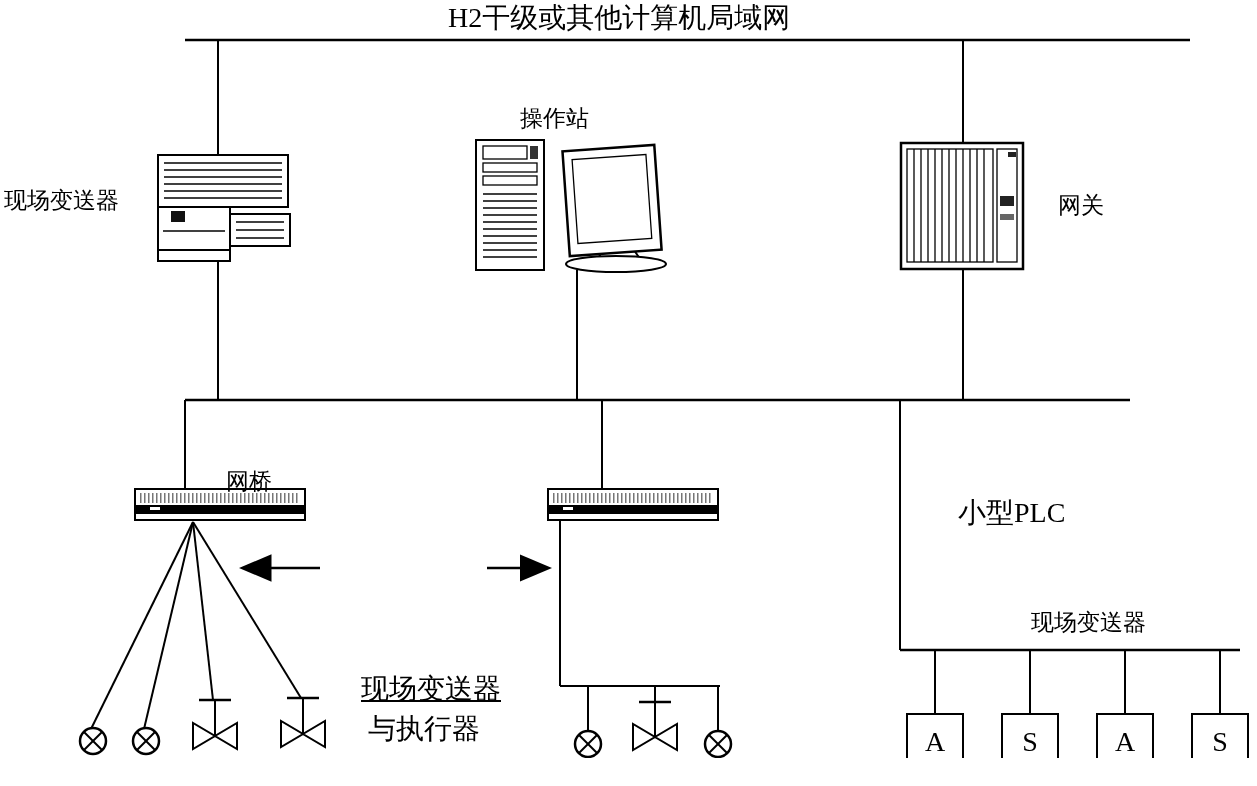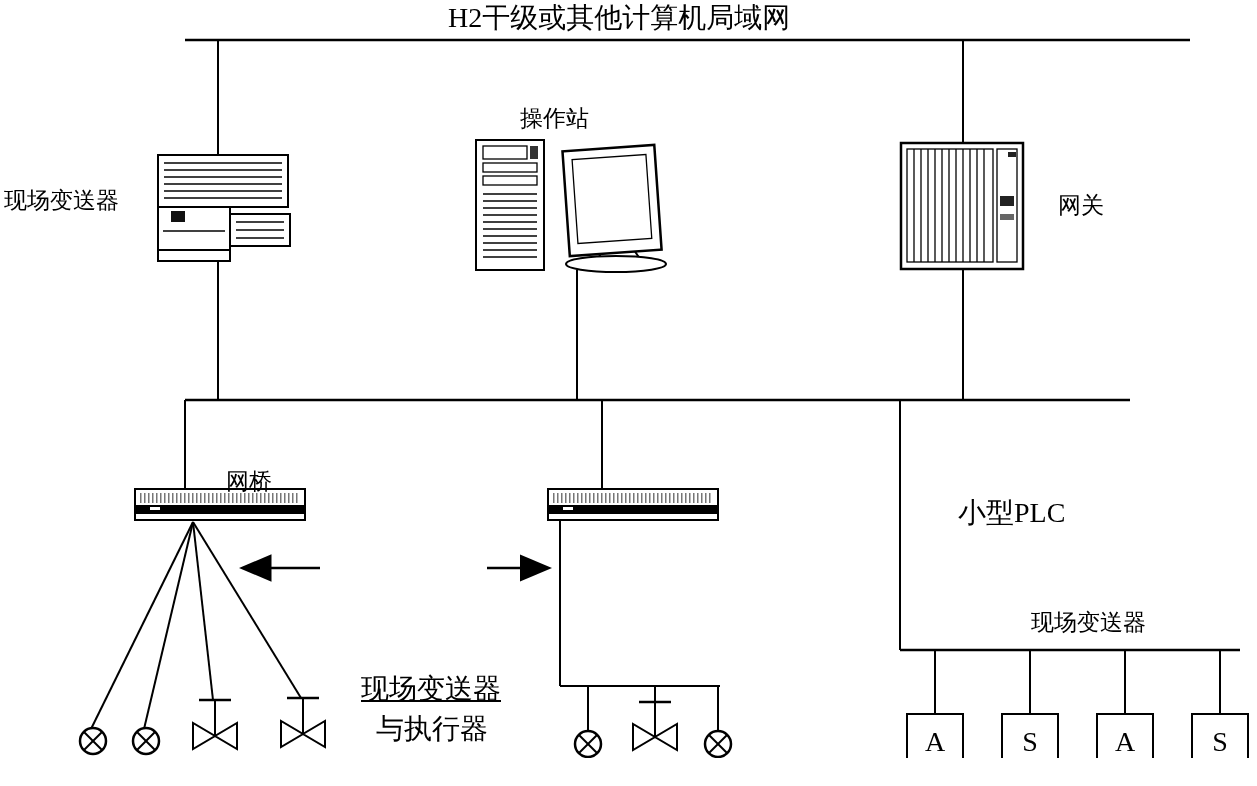--- a/index.html
+++ b/index.html
@@ -231,21 +231,21 @@
       <rect class="box" x="1192" y="714" width="56" height="60"></rect>
     </g>
   </svg>
 
   <div class="lbl big" style="left:448px;top:2px;">H2干级或其他计算机局域网</div>
   <div class="lbl" style="left:4px;top:188px;">现场变送器</div>
   <div class="lbl" style="left:520px;top:106px;">操作站</div>
   <div class="lbl" style="left:1058px;top:193px;">网关</div>
   <div class="lbl" style="left:226px;top:445px;margin-top:24px;">网桥</div>
   <div class="lbl big" style="left:361px;top:673px;text-decoration:underline;">现场变送器</div>
-  <div class="lbl big" style="left:376px;top:713px;">与执行器</div>
+  <div class="lbl big" style="left:368px;top:713px;">与执行器</div>
   <div class="lbl big" style="left:950px;top:497px;margin-left:8px;">小型PLC</div>
   <div class="lbl" style="left:1031px;top:610px;">现场变送器</div>
 
   <div class="io-letter" style="left:907px;top:726px;">A</div>
   <div class="io-letter" style="left:1002px;top:726px;">S</div>
   <div class="io-letter" style="left:1097px;top:726px;">A</div>
   <div class="io-letter" style="left:1192px;top:726px;">S</div>
 
 </div>
 

